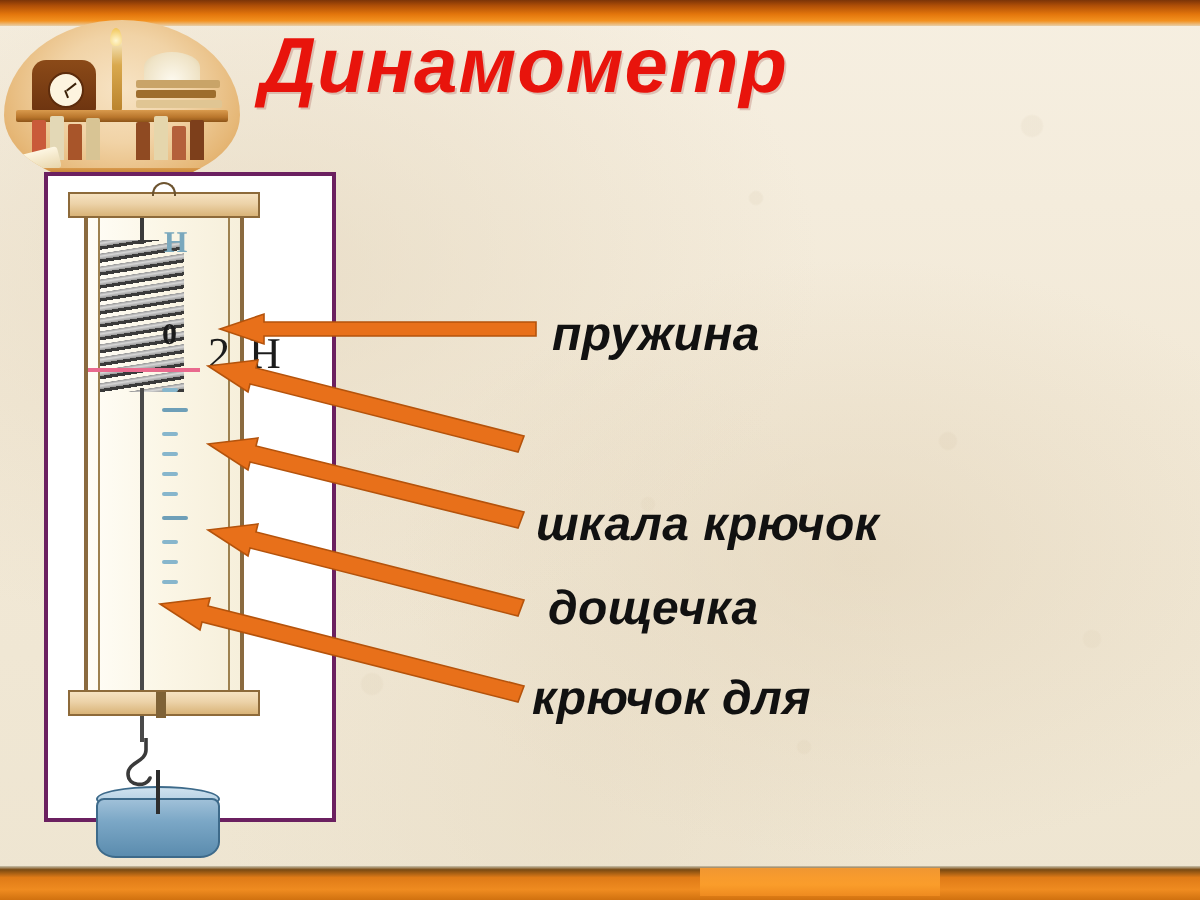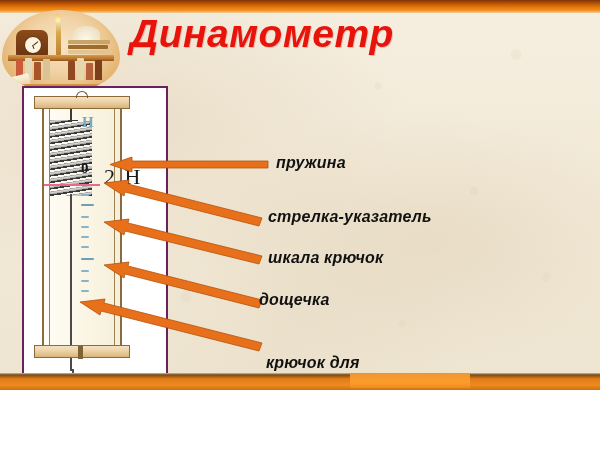--- a/index.html
+++ b/index.html
@@ -3,21 +3,21 @@
 <meta charset="utf-8">
 <style>
   html, body {
     margin: 0;
     padding: 0;
     background: #ffffff;
   }
   #slide {
     position: relative;
     width: 600px;
-    height: 390px;
+    height: 450px;
     overflow: hidden;
     background:
       radial-gradient(ellipse at 22% 30%, rgba(226,212,186,.55) 0%, rgba(226,212,186,0) 42%),
       radial-gradient(ellipse at 72% 62%, rgba(222,206,178,.45) 0%, rgba(222,206,178,0) 38%),
       radial-gradient(ellipse at 48% 88%, rgba(231,219,196,.5) 0%, rgba(231,219,196,0) 40%),
       linear-gradient(180deg, #f6efe1 0%, #f2e9d7 45%, #eee5d1 100%);
     font-family: "Liberation Sans", "DejaVu Sans", sans-serif;
   }
   
   #paper-grain {
@@ -455,32 +455,32 @@
   
   #arrow-layer {
     position: absolute;
     inset: 0;
     pointer-events: none;
   }
 
   
   .callout {
     position: absolute;
-    font-size: 16px;
+    font-size: 24px;
     font-weight: bold;
     font-style: italic;
     color: #111111;
     white-space: nowrap;
     letter-spacing: .2px;
   }
   #label-spring        { left: 276px; top: 154px; }
   #label-pointer       { left: 268px; top: 208px; }
   #label-scale         { left: 268px; top: 249px; }
-  #label-board         { left: 259px; top: 291px; text-align: center; }
-  #label-hook-line1    { left: 266px; top: 336px; margin-top: 18px; }
+  #label-board         { left: 274px; top: 291px; text-align: center; }
+  #label-hook-line1    { left: 266px; top: 336px; }
   #label-hook-line2    { left: 266px; top: 364px; }
 </style>
 </head>
 <body>
 
 <div id="slide">
 
   <div id="paper-grain"></div>
 
   <div class="bar" id="top-bar"></div>
@@ -576,21 +576,20 @@
 
       <path d="M262,256 L128,223 L129,219 L104,222 L124,235 L125,231 L259,264 Z"></path>
 
       <path d="M262,300 L128,266 L129,262 L104,265 L124,278 L125,274 L259,308 Z"></path>
 
       <path d="M262,343 L104,303 L105,299 L80,302 L100,315 L101,311 L259,351 Z"></path>
     </g>
   </svg>
 
   <div class="callout" id="label-spring">пружина</div>
-  <div class="callout" id="label-pointer">стрелка-указатель</div>
   <div class="callout" id="label-scale">шкала крючок</div>
   <div class="callout" id="label-board">дощечка</div>
   <div class="callout" id="label-hook-line1">крючок для</div>
 
   <div class="bar" id="bottom-bar">
     <div id="bottom-bar-highlight"></div>
   </div>
 
 </div>
 

